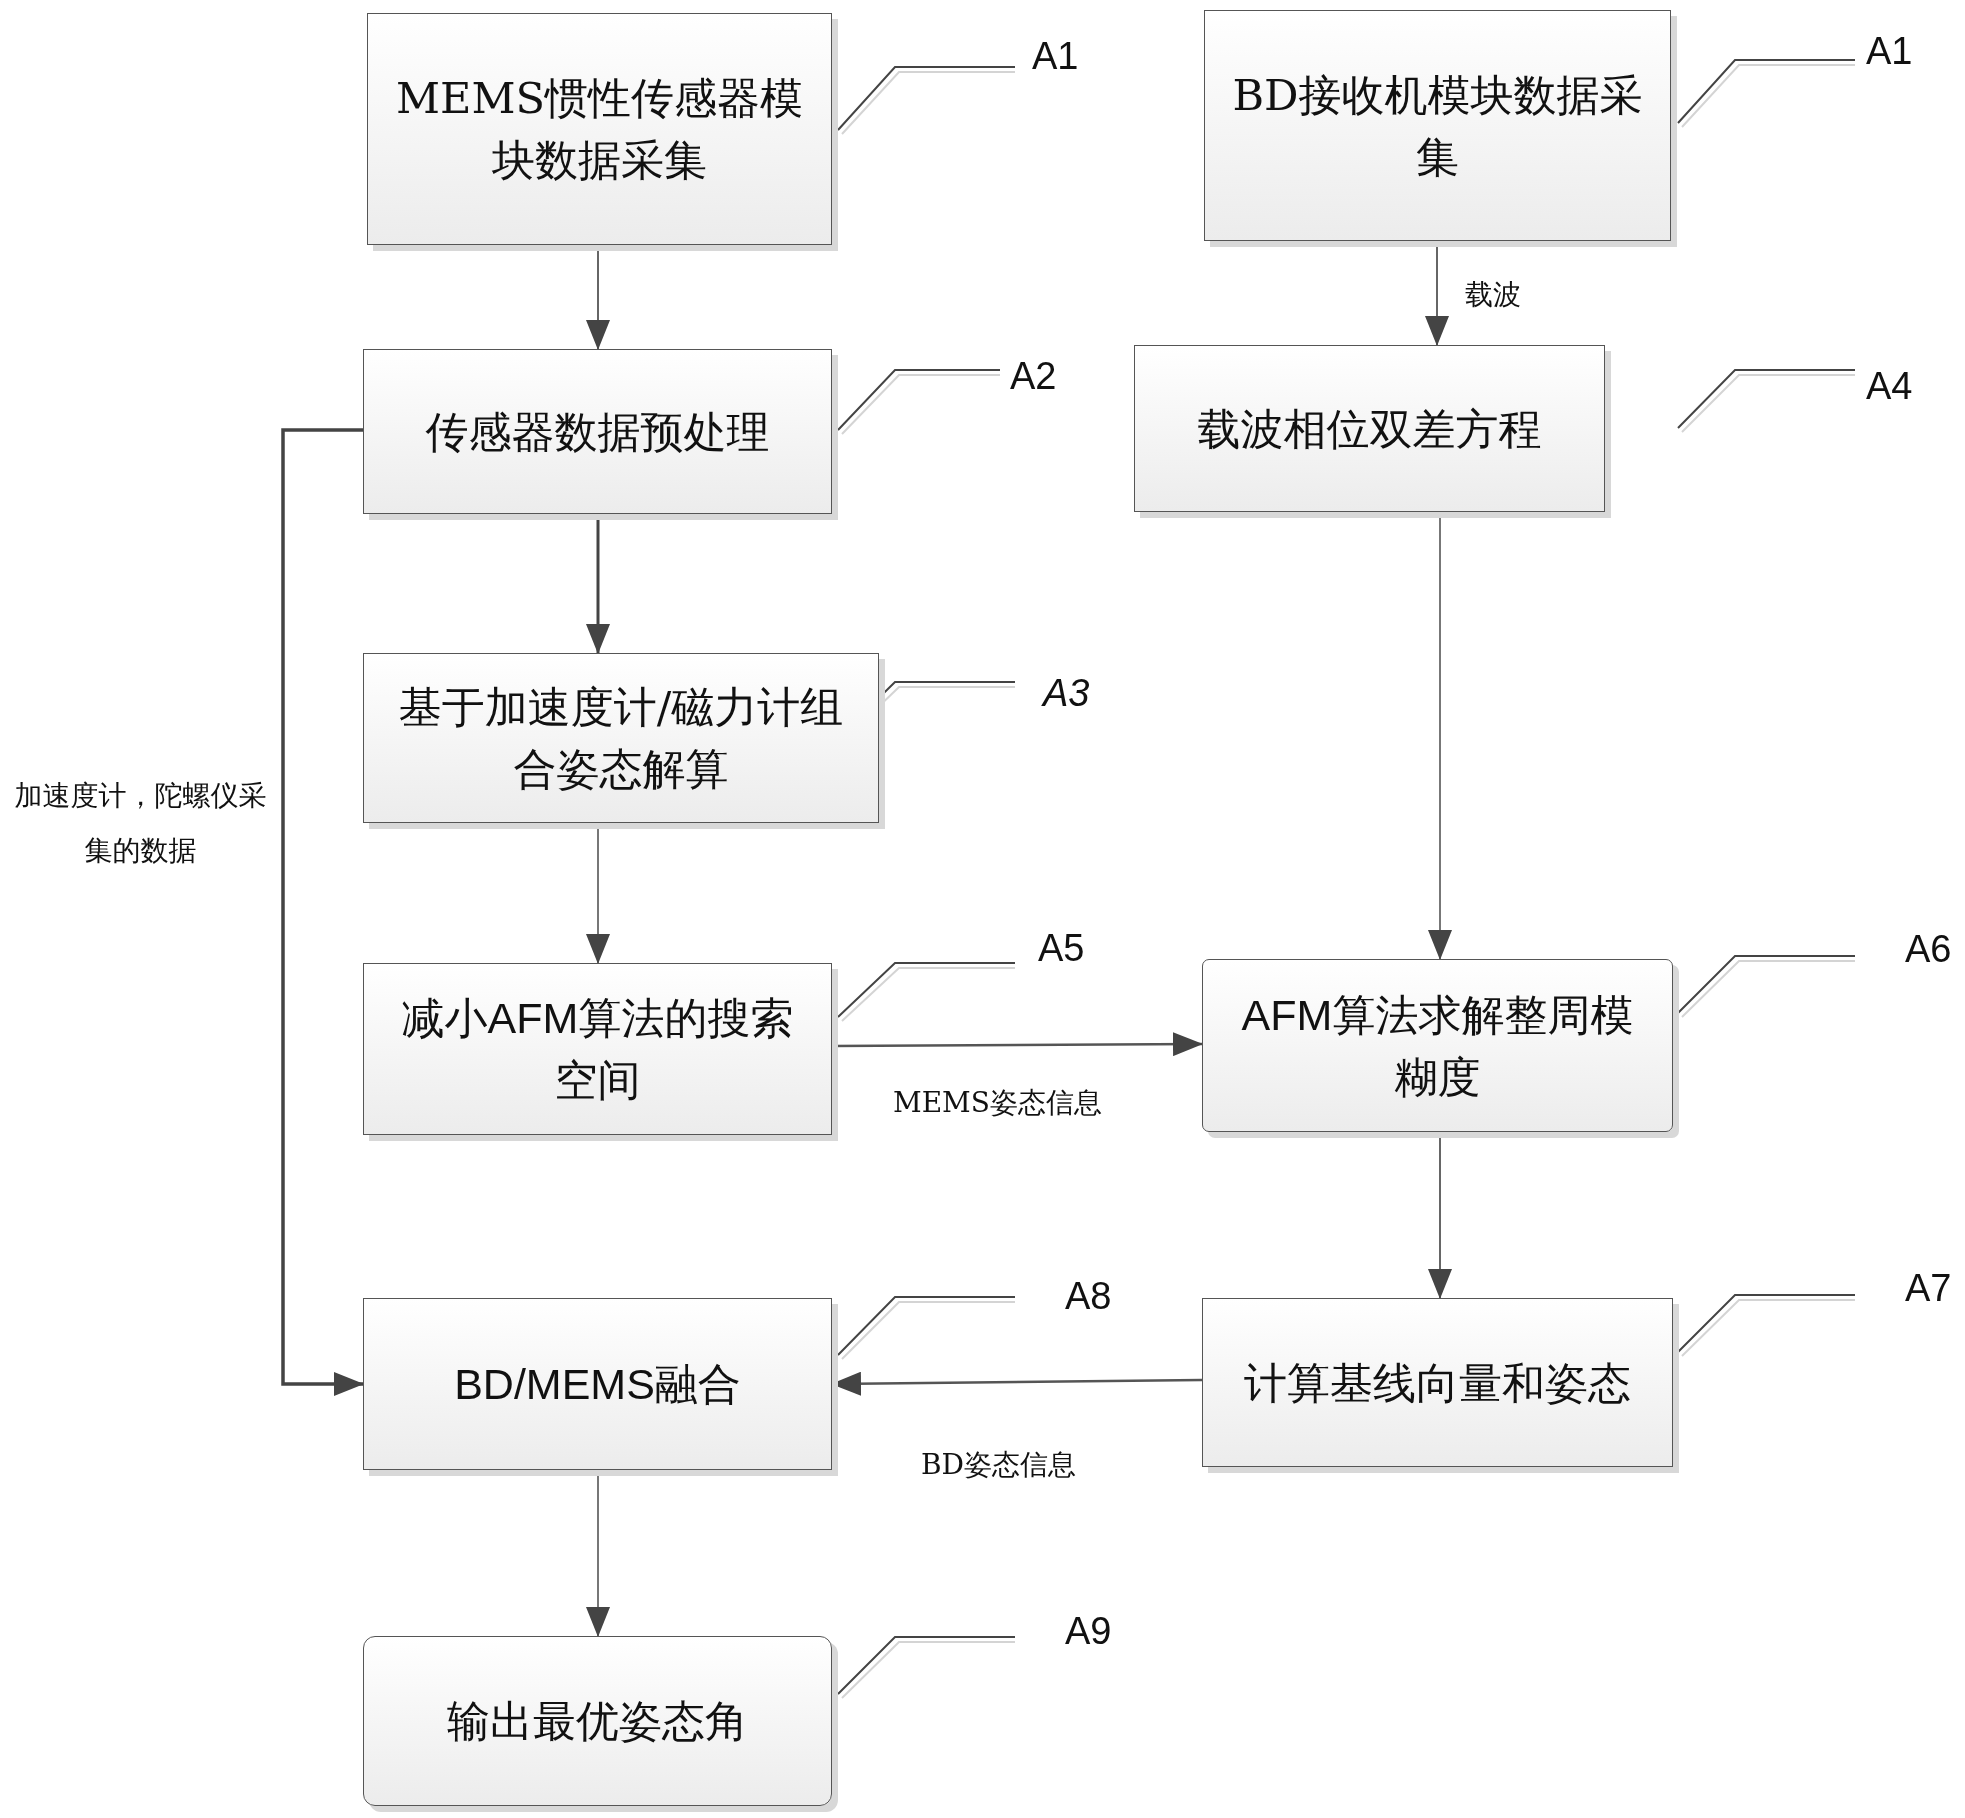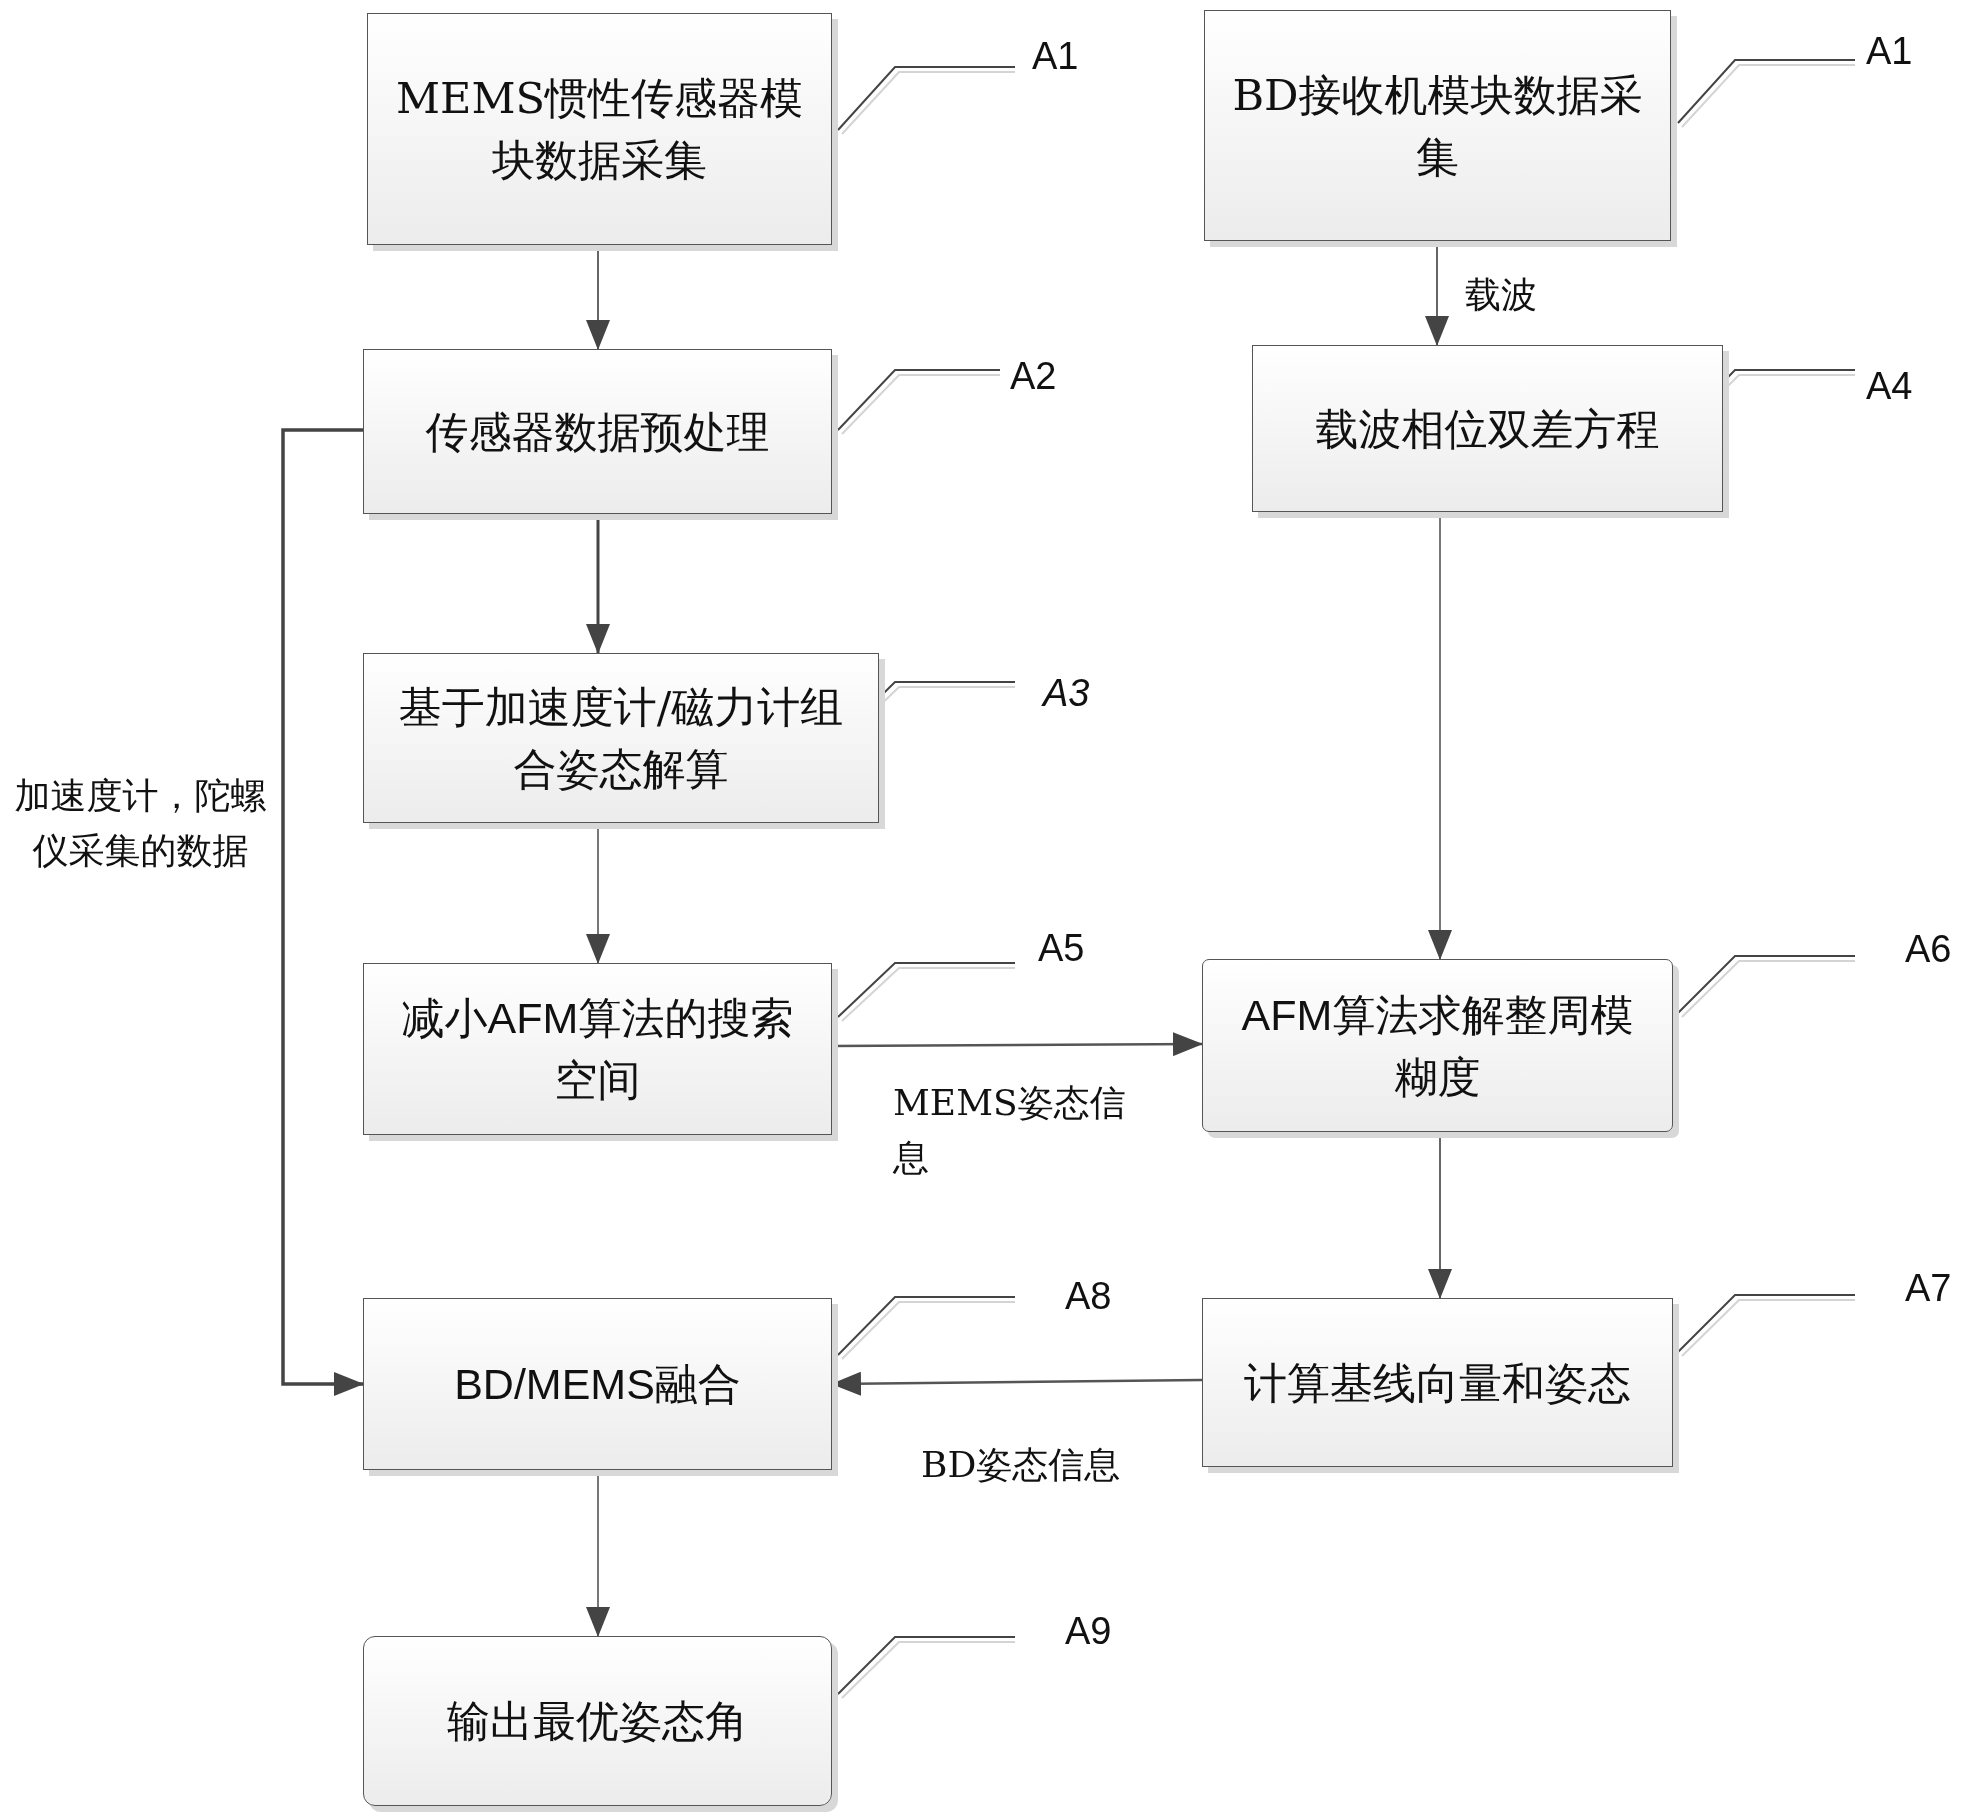--- a/index.html
+++ b/index.html
@@ -5,21 +5,21 @@
   html, body { margin:0; padding:0; background:#ffffff; }
   body { width:1965px; height:1818px; position:relative; overflow:hidden;
          font-family:"DejaVu Serif", "Liberation Serif", serif; }
   svg#edges { position:absolute; left:0; top:0; }
   .box { position:absolute; box-sizing:border-box; border:1.5px solid #555;
          background:linear-gradient(#ffffff, #ececec);
          box-shadow:6px 6px 0 #d8d8d8;
          display:flex; align-items:center; justify-content:center; text-align:center;
          font-size:43px; line-height:62px; color:#111; padding:0 18px; }
   .tag { position:absolute; font-family:"Liberation Sans", sans-serif; font-size:38px; color:#111; }
-  .lbl { position:absolute; font-size:36px; line-height:55px; color:#111; }
+  .lbl { position:absolute; font-size:28px; line-height:55px; color:#111; }
 </style>
 </head>
 <body>
 
 <svg id="edges" width="1965" height="1818">
   <defs>
     <marker id="ah" markerWidth="12" markerHeight="12" refX="11" refY="6" orient="auto" markerUnits="userSpaceOnUse">
       <path d="M0,0 L12,6 L0,12 z" fill="#444"></path>
     </marker>
     <marker id="ahb" markerWidth="30" markerHeight="24" refX="29" refY="12" orient="auto" markerUnits="userSpaceOnUse">
@@ -68,21 +68,21 @@
 </svg>
 
 <div class="box" style="left:367px;top:13px;width:465px;height:232px;">MEMS惯性传感器模块数据采集</div>
 <div class="box" style="left:363px;top:349px;width:469px;height:165px;">传感器数据预处理</div>
 <div class="box" style="left:363px;top:653px;width:516px;height:170px;">基于加速度计/磁力计组合姿态解算</div>
 <div class="box" style="left:363px;top:963px;width:469px;height:172px;font-family:'Liberation Sans',sans-serif;">减小AFM算法的搜索空间</div>
 <div class="box" style="left:363px;top:1298px;width:469px;height:172px;font-family:'Liberation Sans',sans-serif;">BD/MEMS融合</div>
 <div class="box" style="left:363px;top:1636px;width:469px;height:170px;border-radius:12px;">输出最优姿态角</div>
 
 <div class="box" style="left:1204px;top:10px;width:467px;height:231px;">BD接收机模块数据采集</div>
-<div class="box" style="left:1252px;top:345px;width:471px;height:167px;">载波相位双差方程</div>
+<div class="box" style="left:1134px;top:345px;width:471px;height:167px;">载波相位双差方程</div>
 <div class="box" style="left:1202px;top:959px;width:471px;height:173px;font-family:'Liberation Sans',sans-serif;border-radius:7px;">AFM算法求解整周模糊度</div>
 <div class="box" style="left:1202px;top:1298px;width:471px;height:169px;">计算基线向量和姿态</div>
 
 <div class="tag" style="left:1032px;top:35px;">A1</div>
 <div class="tag" style="left:1010px;top:355px;">A2</div>
 <div class="tag" style="left:1043px;top:672px;font-style:italic;">A3</div>
 <div class="tag" style="left:1038px;top:927px;">A5</div>
 <div class="tag" style="left:1065px;top:1275px;">A8</div>
 <div class="tag" style="left:1065px;top:1610px;">A9</div>
 <div class="tag" style="left:1866px;top:30px;">A1</div>

